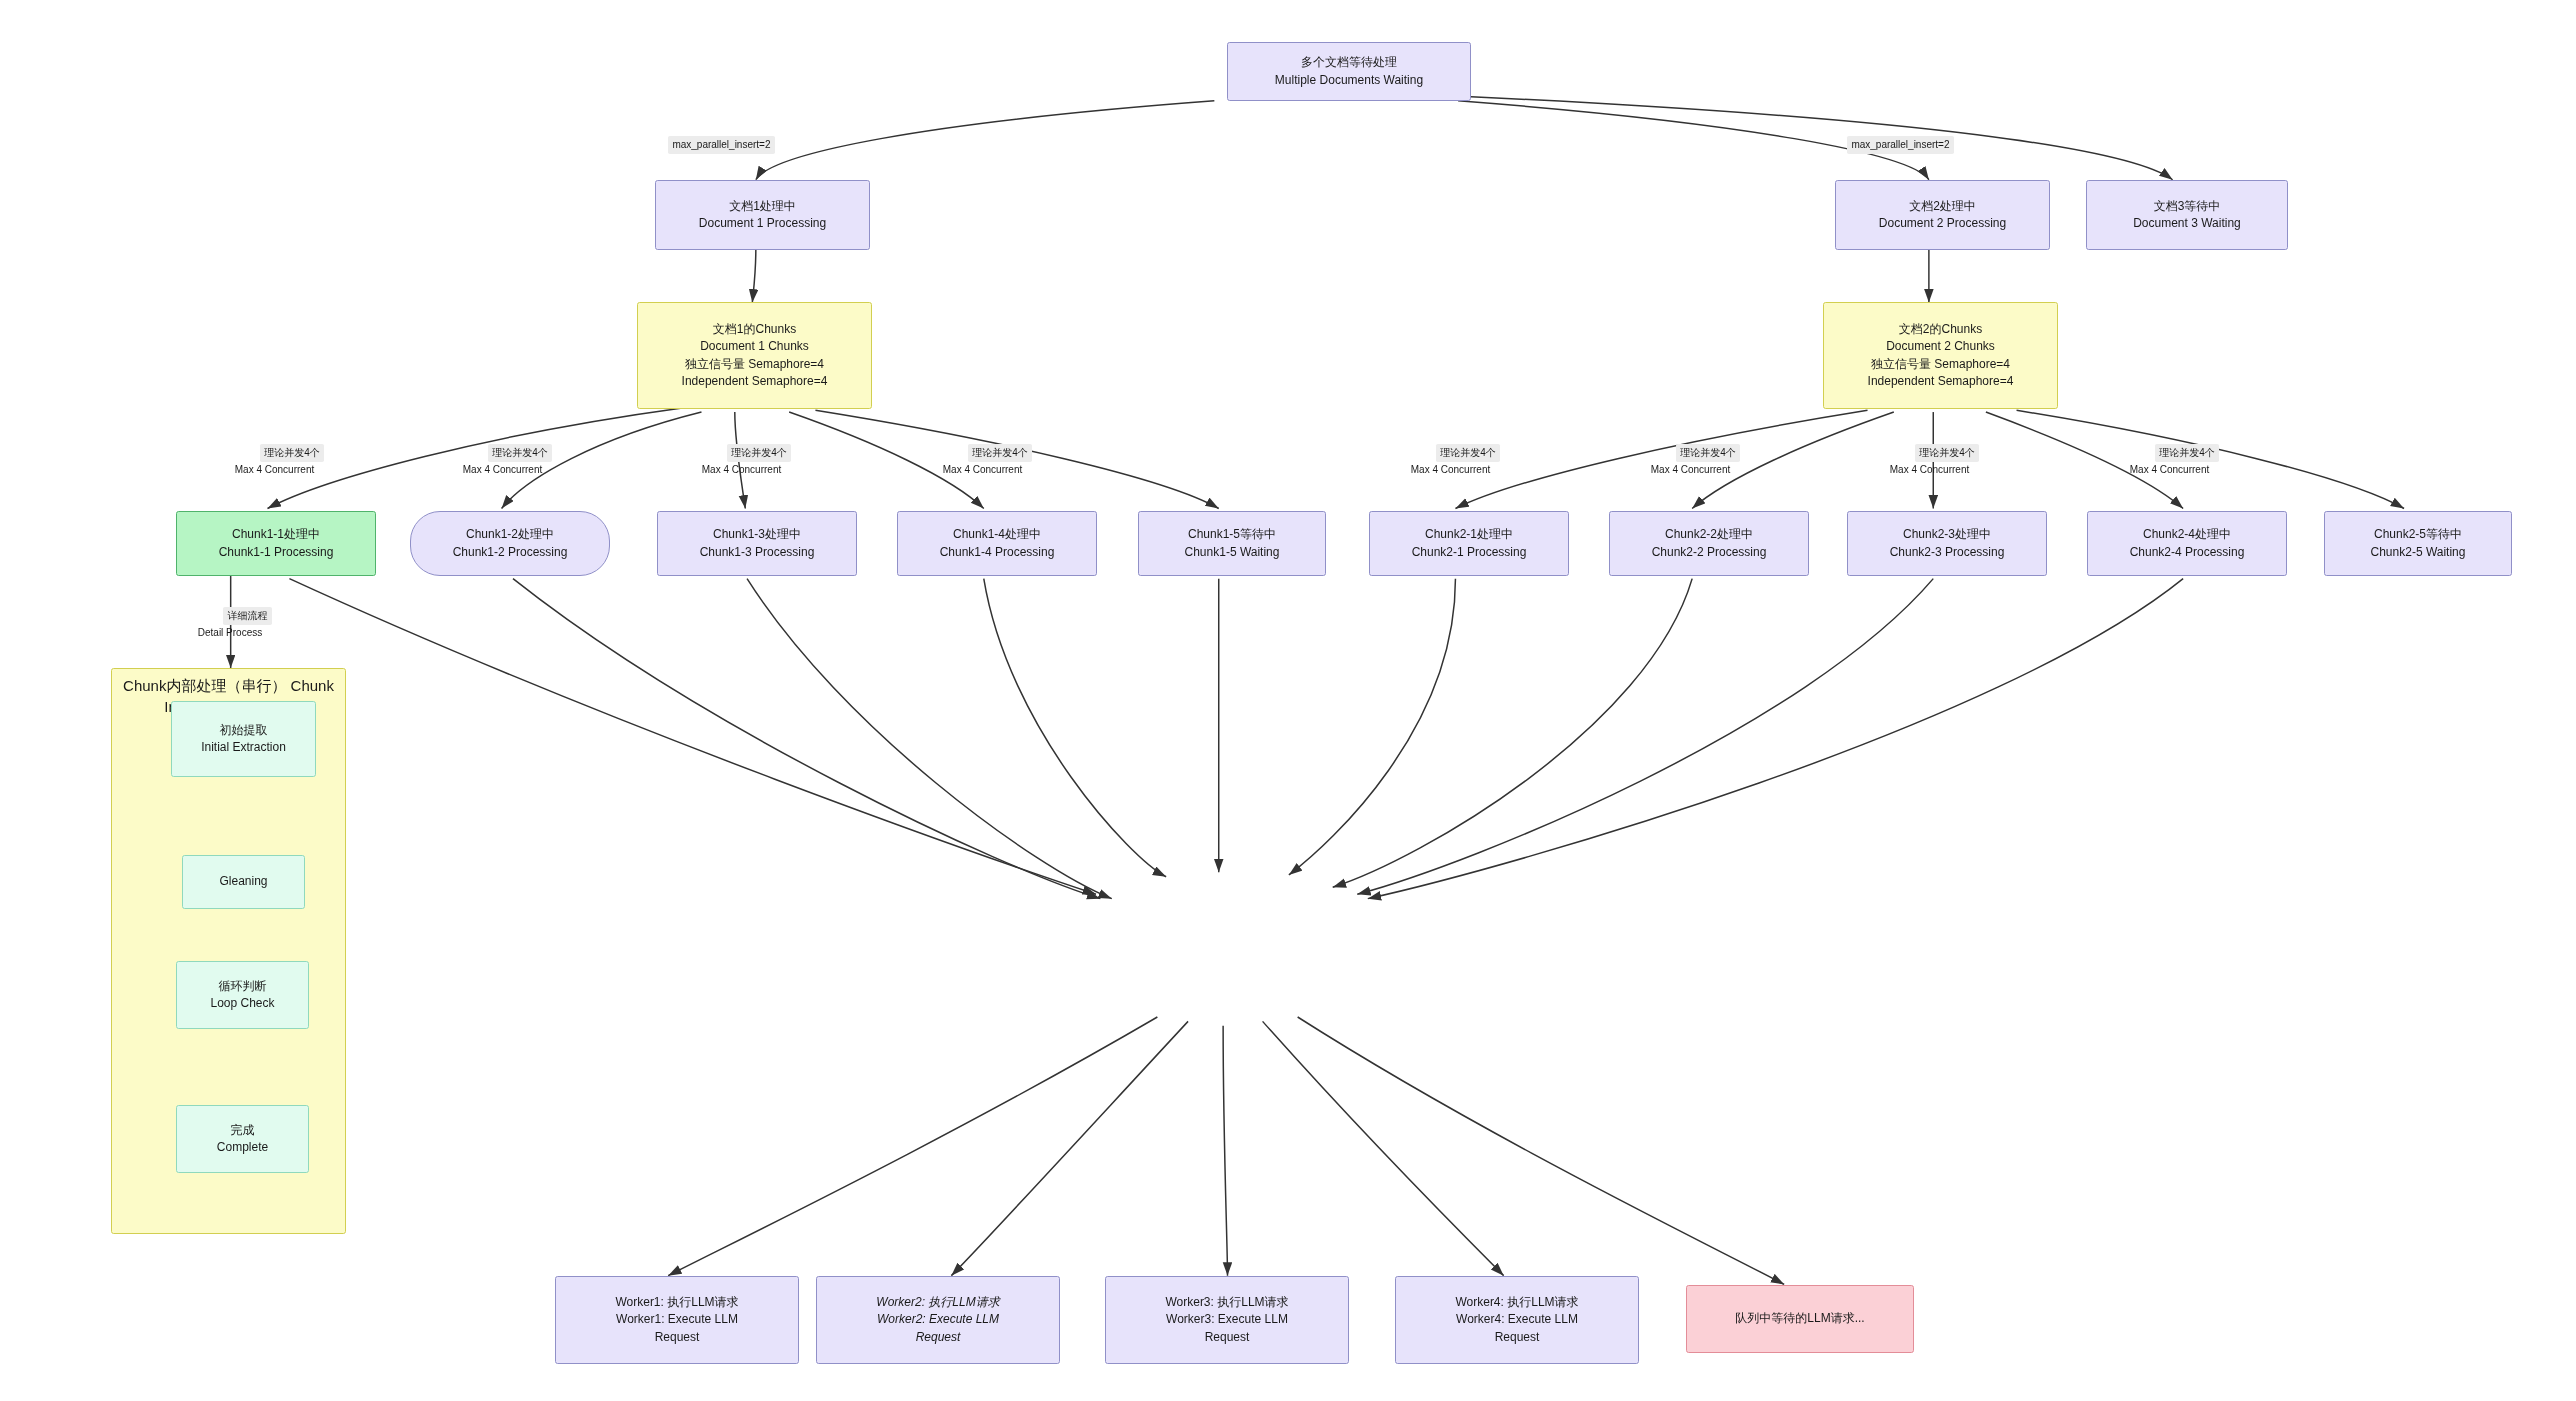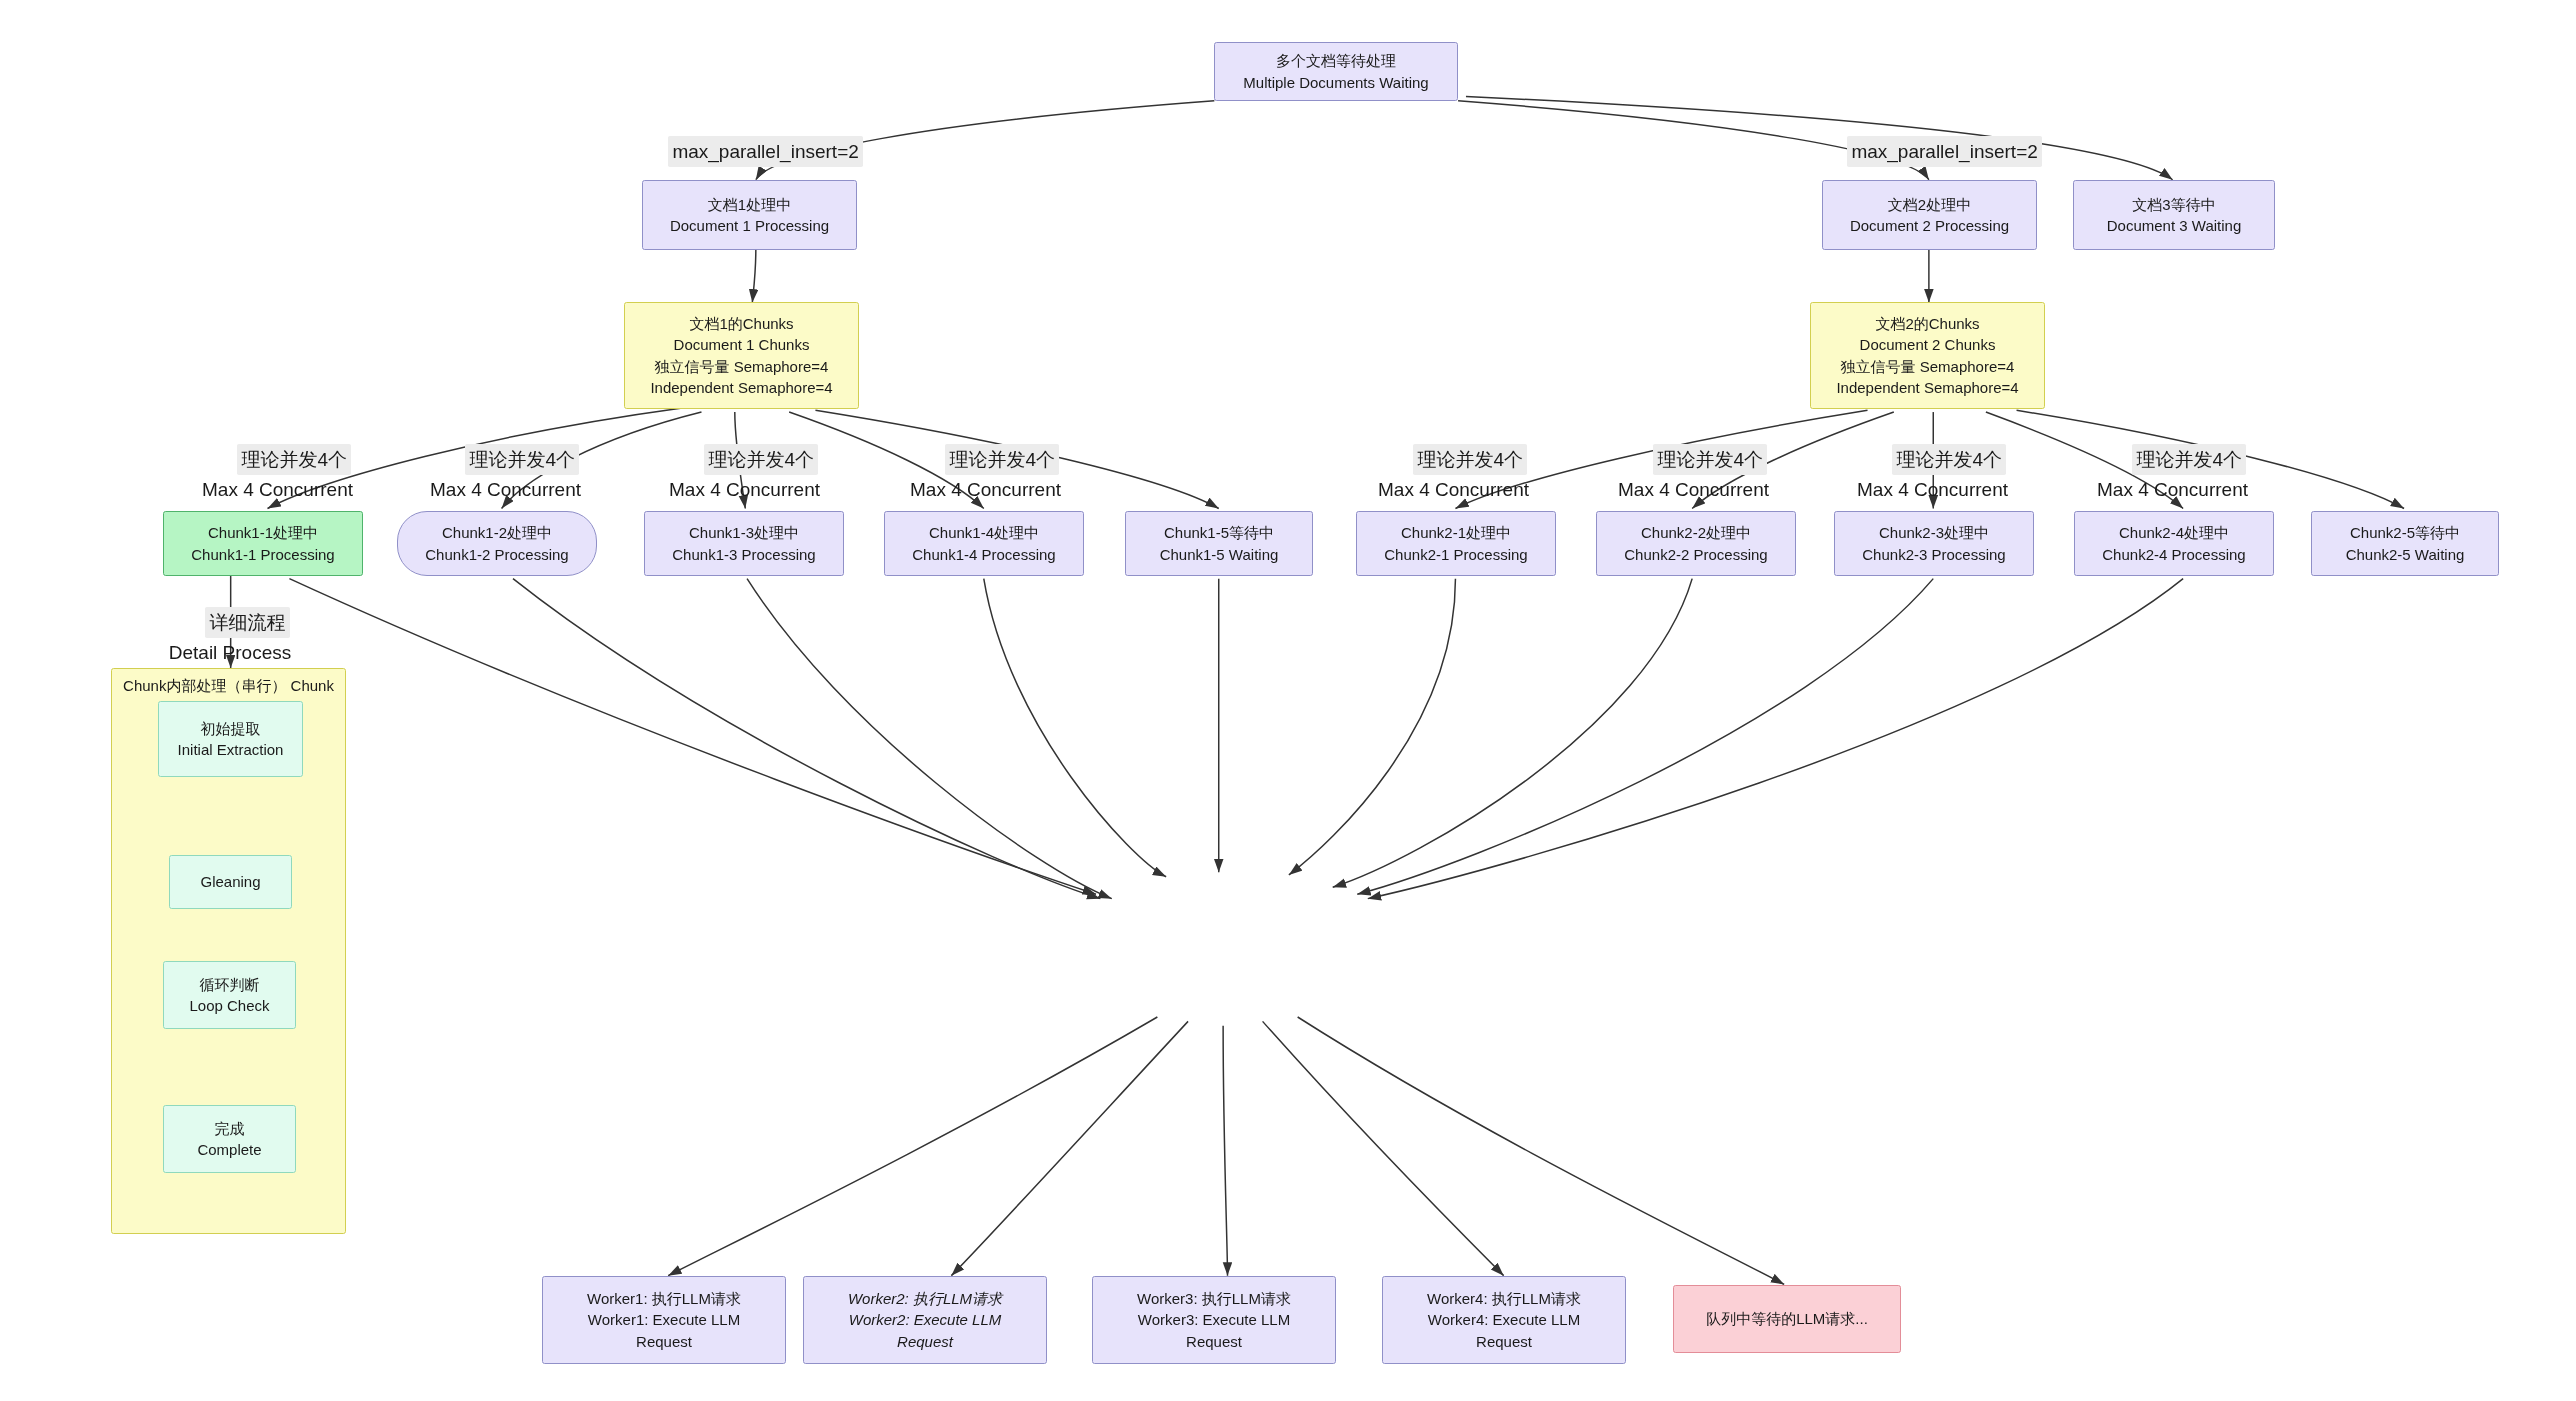--- a/index.html
+++ b/index.html
@@ -29,24 +29,25 @@
     position: absolute;
     box-sizing: border-box;
     border: 1.4px solid #9090c8;
     background: #e7e3fb;
     border-radius: 2.6px;
     display: flex;
     flex-direction: column;
     align-items: center;
     justify-content: center;
     text-align: center;
-    font-size: 15px;
+    font-size: 12px;
     line-height: 1.42;
     color: #1a1a1a;
     padding: 4px 7px;
+    margin-left: 13px;
   }
   .node .ln { display: block; white-space: nowrap; }
   .node.yellow {
     background: #fcfbc8;
     border-color: #d2cf50;
   }
   .node.green {
     background: #b6f5c4;
     border-color: #4fb36b;
   }
@@ -75,21 +76,21 @@
     text-align: center;
     font-size: 15px;
     line-height: 1.42;
     color: #1a1a1a;
   }
   .edge-label {
     position: absolute;
     box-sizing: border-box;
     background: #ececec;
     color: #1a1a1a;
-    font-size: 19px;
+    font-size: 10px;
     line-height: 1.45;
     text-align: center;
     padding: 1.8px 4.4px;
     border-radius: 1.8px;
     white-space: nowrap;
   }
   .edge-label.two { background: transparent; padding: 0; }
   .edge-label.two .top {
     background: #ececec;
     display: inline-block;

